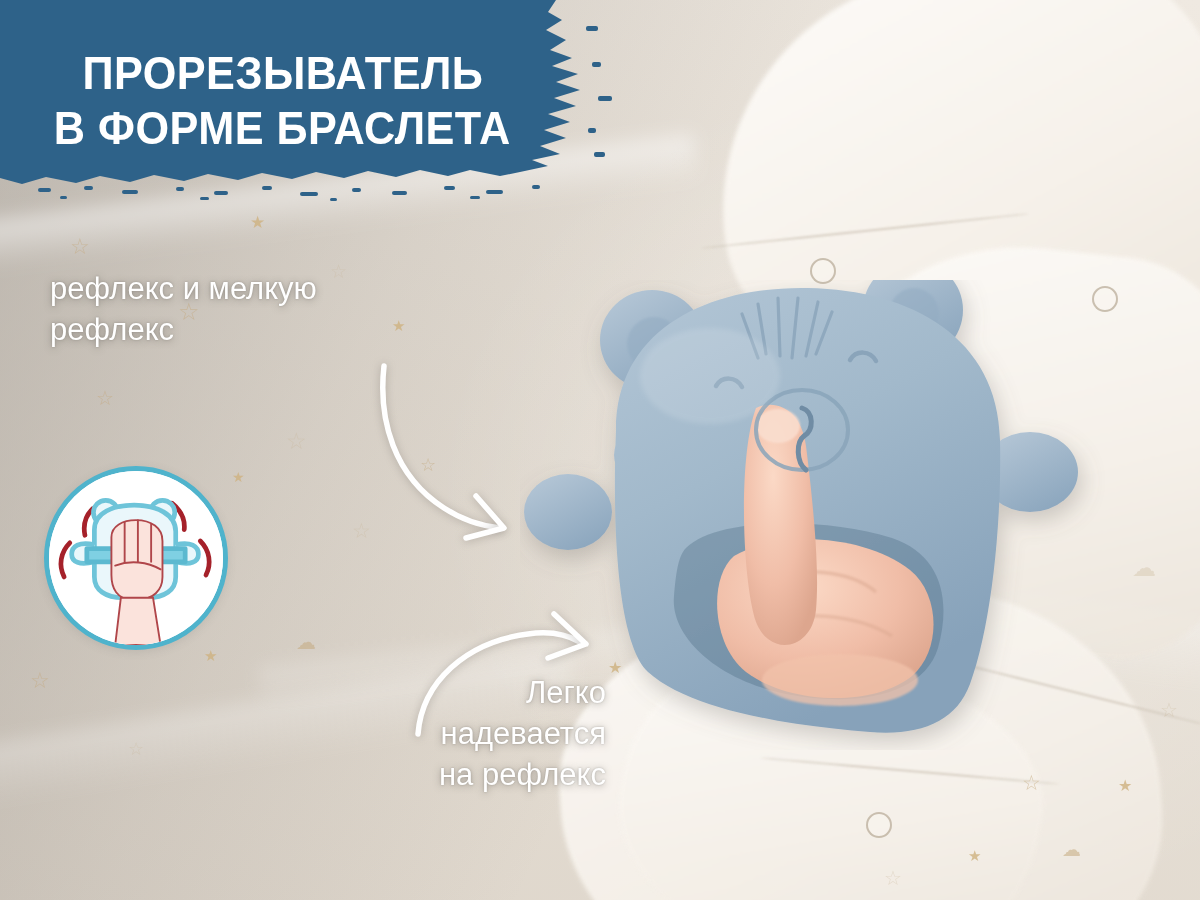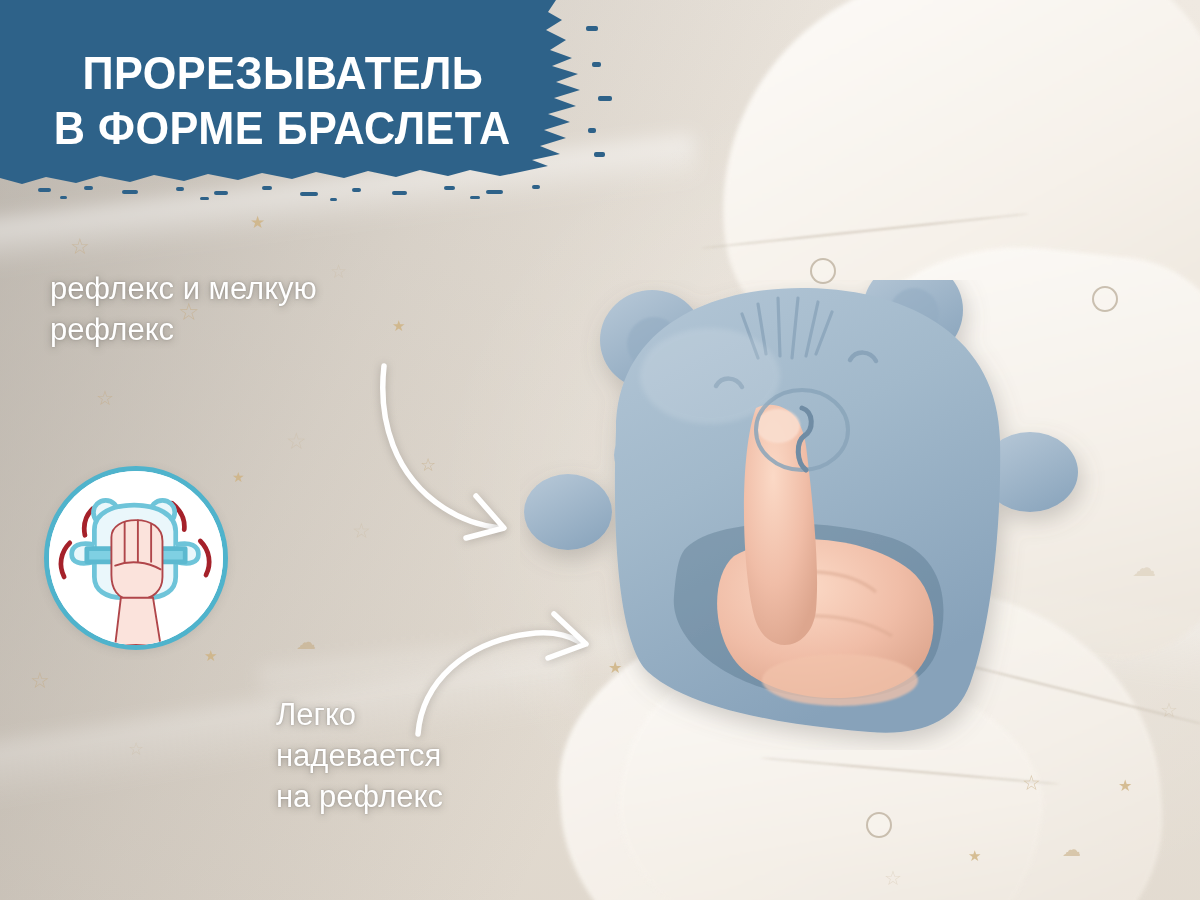--- a/index.html
+++ b/index.html
@@ -132,21 +132,21 @@
   .caption {
     position:absolute;
     color:#ffffff;
     font-size:31px;
     line-height:1.33;
     font-weight:400;
     text-shadow:0 1px 7px rgba(90,85,80,0.50), 0 0 2px rgba(90,85,80,0.35);
     z-index:5;
   }
   .caption.top  { left:50px;  top:268px; width:500px; }
-  .caption.bot  { left:276px; top:694px; width:330px; text-align:left; }
+  .caption.bot  { left:276px; top:672px; width:330px; text-align:right; }
   .caption .ln { display:block; white-space:nowrap; }
 
   
   .arrow { position:absolute; z-index:5; pointer-events:none; }
   .arrow svg { display:block; overflow:visible; }
   .arrow path { fill:none; stroke:#ffffff; stroke-width:5.5; stroke-linecap:round; stroke-linejoin:round;
                 filter:drop-shadow(0 1px 4px rgba(100,95,90,0.35)); }
   .arrow.a1 { left:372px; top:358px; }
   .arrow.a2 { left:408px; top:612px; }
 

